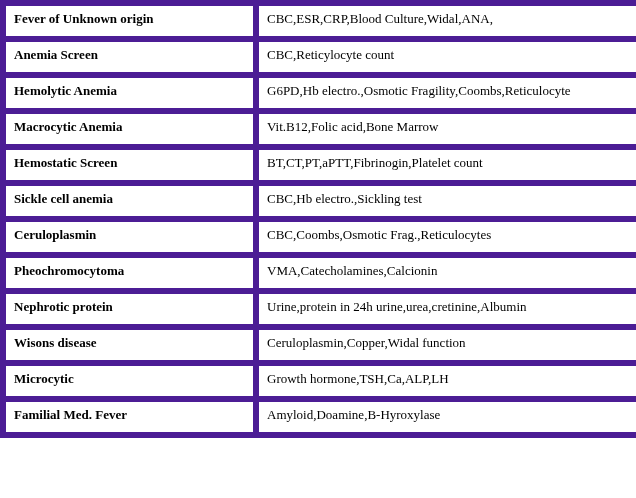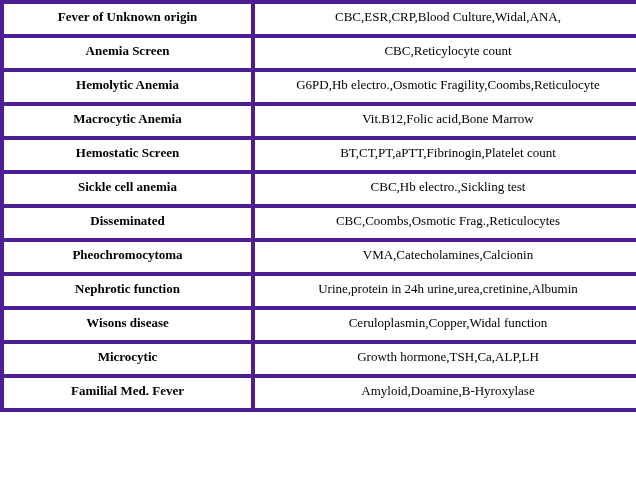--- a/index.html
+++ b/index.html
@@ -18,28 +18,27 @@
     width: 634px;
     border-collapse: collapse;
     table-layout: fixed;
     margin: 0;
     font-family: "Liberation Serif", "DejaVu Serif", serif;
     font-size: 13px;
     color: #000000;
     border: 1px solid #000000;
   }
   table.diag td {
-    border: 4px solid #4c1d95;
+    border: 6px solid #4c1d95;
     vertical-align: top;
     padding: 4px 8px 5px 8px;
     line-height: 17px;
     height: 21px; 
     overflow: hidden;
     white-space: normal;
-    text-align: center;
   }
   td.cond {
     width: 231px;
     font-weight: bold;
   }
   td.tests {
     width: 370px;
     font-weight: normal;
     font-family: Liberation Serif, serif;
   }
@@ -68,29 +67,29 @@
         </tr>
         <tr>
           <td class="cond">Hemostatic Screen</td>
           <td class="tests">BT,CT,PT,aPTT,Fibrinogin,Platelet count</td>
         </tr>
         <tr>
           <td class="cond">Sickle cell anemia</td>
           <td class="tests">CBC,Hb electro.,Sickling test</td>
         </tr>
         <tr>
-          <td class="cond">Disseminated</td>
+          <td class="cond">Ceruloplasmin</td>
           <td class="tests">CBC,Coombs,Osmotic Frag.,Reticulocytes</td>
         </tr>
         <tr>
           <td class="cond">Pheochromocytoma</td>
           <td class="tests">VMA,Catecholamines,Calcionin</td>
         </tr>
         <tr>
-          <td class="cond">Nephrotic function</td>
+          <td class="cond">Nephrotic protein</td>
           <td class="tests">Urine,protein in 24h urine,urea,cretinine,Albumin</td>
         </tr>
         <tr>
           <td class="cond">Wisons disease</td>
           <td class="tests">Ceruloplasmin,Copper,Widal function</td>
         </tr>
         <tr>
           <td class="cond">Microcytic</td>
           <td class="tests">Growth hormone,TSH,Ca,ALP,LH</td>
         </tr>

